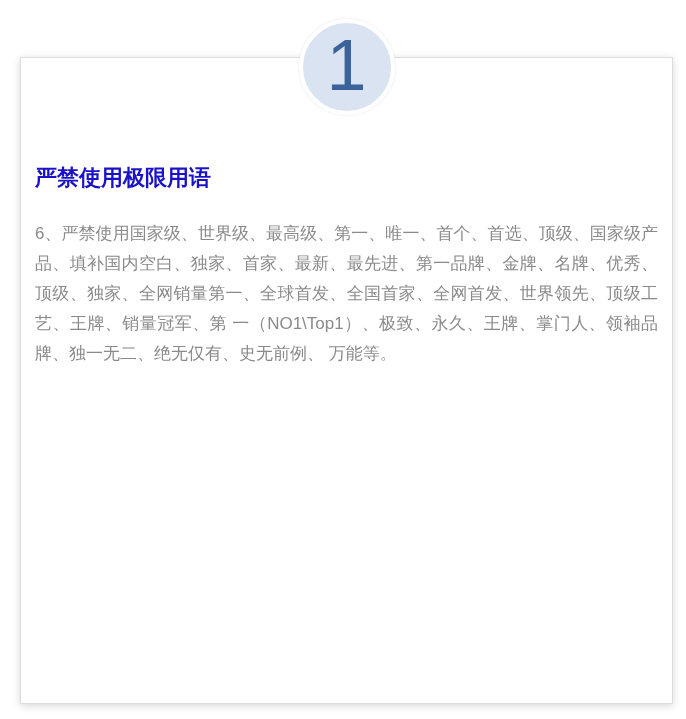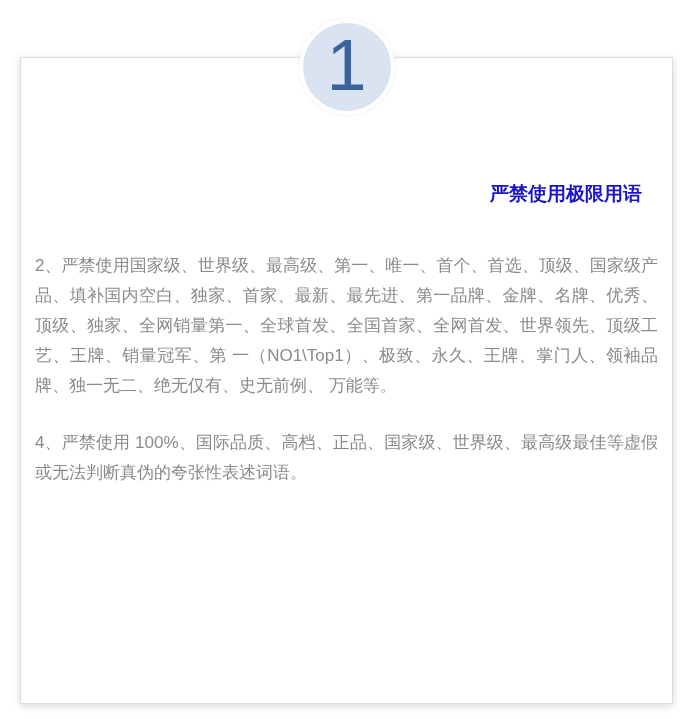--- a/index.html
+++ b/index.html
@@ -53,26 +53,26 @@
     color: var(--step-number-text);
     font-size: 72px;
     line-height: 1;
     font-weight: 400;
     transform: translateY(-2px);
   }
   .card-content {
     padding: 0 14px;
   }
   .notice-title {
-    margin: 16px;
+    margin: 0;
     padding-top: 108px;
-    font-size: 19px;
+    font-size: 22px;
     line-height: 23px;
     font-weight: bold;
-    text-align: right;
+    text-align: left;
     color: var(--title-text);
   }
   .rules {
     padding-top: 30px;
   }
   .rules p {
     margin: 0 0 27px 0;
     font-size: 17px;
     line-height: 30px;
     color: var(--body-text);
@@ -84,18 +84,17 @@
 <body>
 
 <div class="page">
   <div class="card">
     <div class="step-circle">
       <span class="step-num">1</span>
     </div>
     <div class="card-content">
       <h1 class="notice-title">严禁使用极限用语</h1>
       <div class="rules">
-        <p>2、严禁使用国家级、世界级、最高级、第一、唯一、首个、首选、顶级、国家级产品、填补国内空白、独家、首家、最新、最先进、第一品牌、金牌、名牌、优秀、顶级、独家、全网销量第一、全球首发、全国首家、全网首发、世界领先、顶级工艺、王牌、销量冠军、第 一（NO1\Top1）、极致、永久、王牌、掌门人、领袖品牌、独一无二、绝无仅有、史无前例、 万能等。</p>
-        <p>4、严禁使用 100%、国际品质、高档、正品、国家级、世界级、最高级最佳等虚假或无法判断真伪的夸张性表述词语。</p>
+        <p>6、严禁使用国家级、世界级、最高级、第一、唯一、首个、首选、顶级、国家级产品、填补国内空白、独家、首家、最新、最先进、第一品牌、金牌、名牌、优秀、顶级、独家、全网销量第一、全球首发、全国首家、全网首发、世界领先、顶级工艺、王牌、销量冠军、第 一（NO1\Top1）、极致、永久、王牌、掌门人、领袖品牌、独一无二、绝无仅有、史无前例、 万能等。</p>
       </div>
     </div>
   </div>
 </div>
 
 </body></html>

